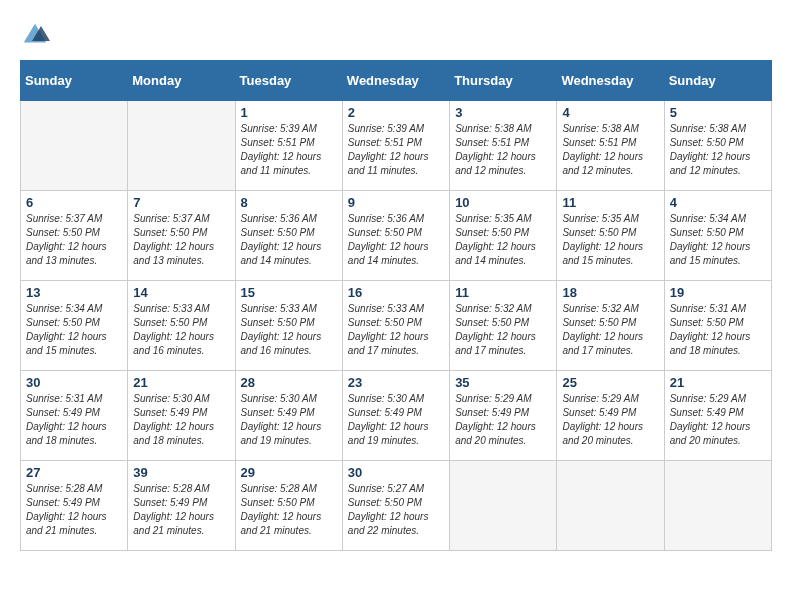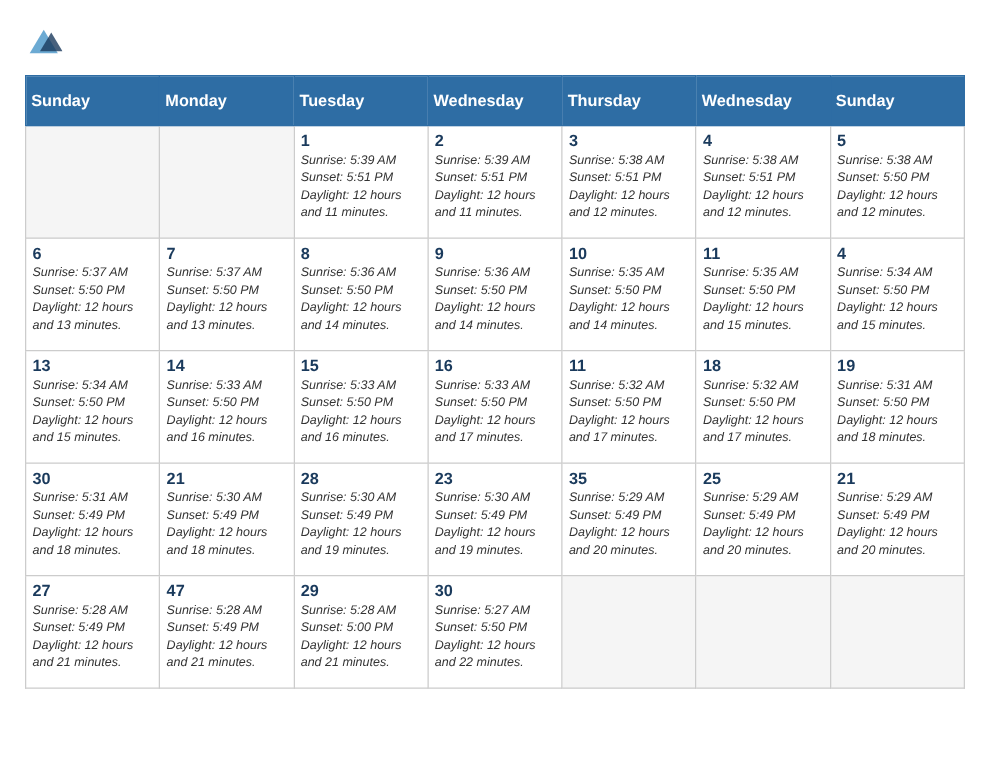--- a/index.html
+++ b/index.html
@@ -314,30 +314,30 @@
       </tr>
       <tr>
         <td>
           <span class="day-num">27</span>
           <div class="day-info">Sunrise: 5:28 AM
 Sunset: 5:49 PM
 Daylight: 12 hours
 and 21 minutes.</div>
         </td>
         <td>
-          <span class="day-num">47</span>
+          <span class="day-num">39</span>
           <div class="day-info">Sunrise: 5:28 AM
 Sunset: 5:49 PM
 Daylight: 12 hours
 and 21 minutes.</div>
         </td>
         <td>
           <span class="day-num">29</span>
           <div class="day-info">Sunrise: 5:28 AM
-Sunset: 5:00 PM
+Sunset: 5:50 PM
 Daylight: 12 hours
 and 21 minutes.</div>
         </td>
         <td>
           <span class="day-num">30</span>
           <div class="day-info">Sunrise: 5:27 AM
 Sunset: 5:50 PM
 Daylight: 12 hours
 and 22 minutes.</div>
         </td>

